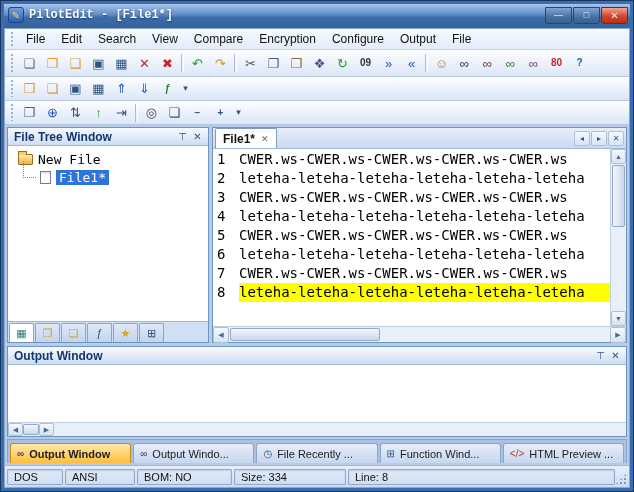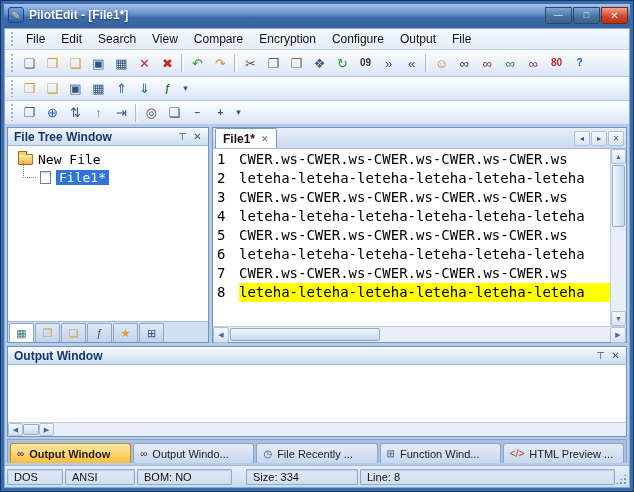--- a/index.html
+++ b/index.html
@@ -7,21 +7,21 @@
 
   .window{ width:634px; height:492px; border:1px solid #17365e; background:#3a6cae;
            padding:3px; display:flex; flex-direction:column; }
 
   
   .titlebar{ height:24px; display:flex; align-items:center; padding:0 2px 2px 4px;
              background:linear-gradient(#a9c4ec,#5d8cc8 45%,#3f6daa 55%,#35619e); }
   .appicon{ width:16px; height:16px; border-radius:3px; margin-right:5px;
             background:linear-gradient(#6ea0e0,#2b5fae); border:1px solid #1d4687;
             color:#ffd54f; font-size:10px; display:flex; align-items:center; justify-content:center; }
-  .title{ flex:1; color:#fff; font-size:12px; font-weight:bold; text-shadow:0 1px 2px #1c3a66; }
+  .title{ flex:1; color:#fff; font-size:12px; font-weight:bold; text-shadow:0 1px 2px #1c3a66;font-family:Liberation Mono, monospace; }
   .winbtns{ display:flex; gap:1px; }
   .wbtn{ width:27px; height:17px; display:flex; align-items:center; justify-content:center;
          font-size:9px; color:#eaf1fb; border:1px solid #27476e; border-radius:0 0 3px 3px;
          background:linear-gradient(#7fa5d6,#47709f 60%,#3a6291); cursor:default; }
   .wbtn.close{ background:linear-gradient(#f2a492,#d1472b 55%,#b53215); border-color:#7e2410; font-size:10px; }
 
   
   .chrome-body{ flex:1; min-height:0; display:flex; flex-direction:column;
                 background:#b7cce9; border:1px solid #8aa7cc; }
 
@@ -131,21 +131,21 @@
   .btab.active{ background:linear-gradient(#ffe9a8,#ffbe3d); border-color:#c08a1e; font-weight:bold; color:#20304a; }
   .bticon{ font-size:10px; }
   .btlabel{ overflow:hidden; text-overflow:ellipsis; }
 
   
   .statusbar{ height:22px; display:flex; align-items:center; gap:2px;
               background:linear-gradient(#e7eef9,#cbdcf2); border-top:1px solid #9fb8d8;
               padding:2px 14px 2px 2px; position:relative; font-size:11px; color:#111; }
   .seg{ height:16px; display:flex; align-items:center; padding:0 6px;
         border:1px solid #93abc9; border-radius:1px; box-shadow:inset 0 1px 2px rgba(120,145,180,.35); }
-  .seg.s1{ width:56px; } .seg.s2{ width:70px; } .seg.s3{ width:95px; } .seg.s4{ width:112px;margin-left:12px; } .seg.s5{ flex:1; }
+  .seg.s1{ width:56px; } .seg.s2{ width:70px; } .seg.s3{ width:95px; } .seg.s4{ width:112px; } .seg.s5{ flex:1; }
   .sizegrip{ position:absolute; right:2px; bottom:2px; width:12px; height:12px;
              background-image:radial-gradient(#7d97bd 1.2px, transparent 1.3px); background-size:4px 4px;
              clip-path:polygon(100% 0, 100% 100%, 0 100%); }
 </style>
 </head>
 <body>
 
 <div class="window">
 
   <div class="titlebar">

